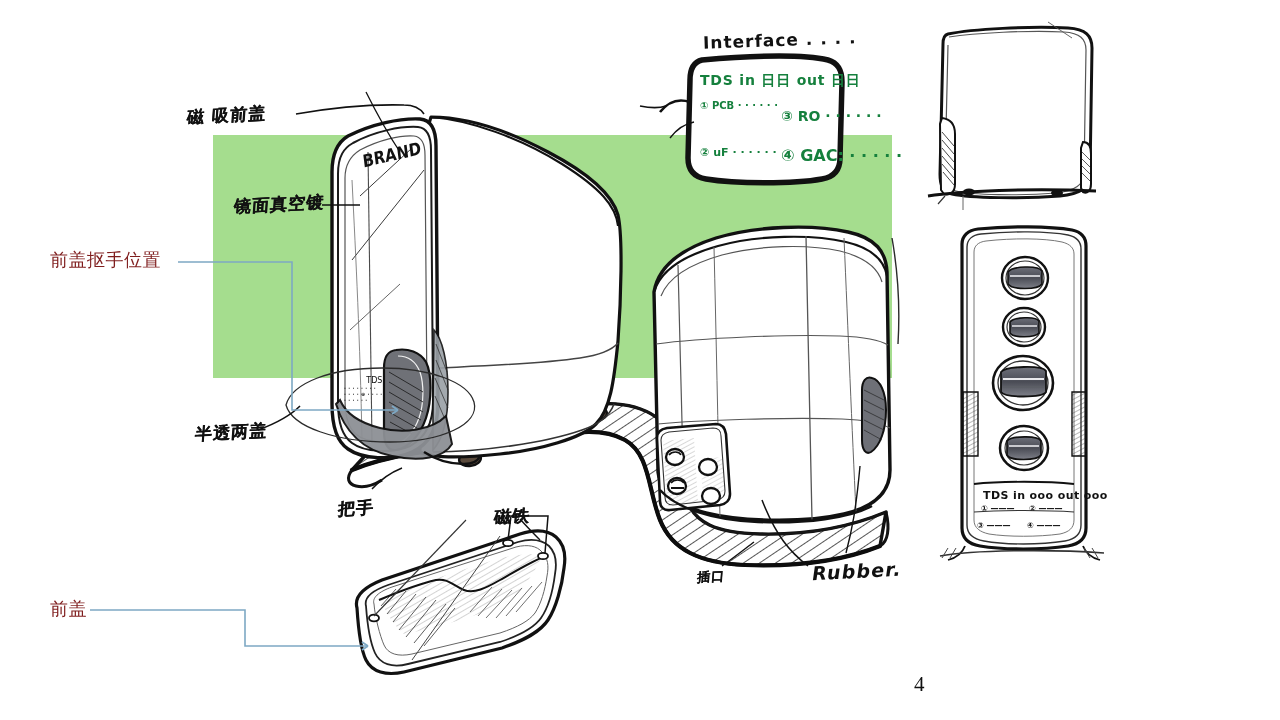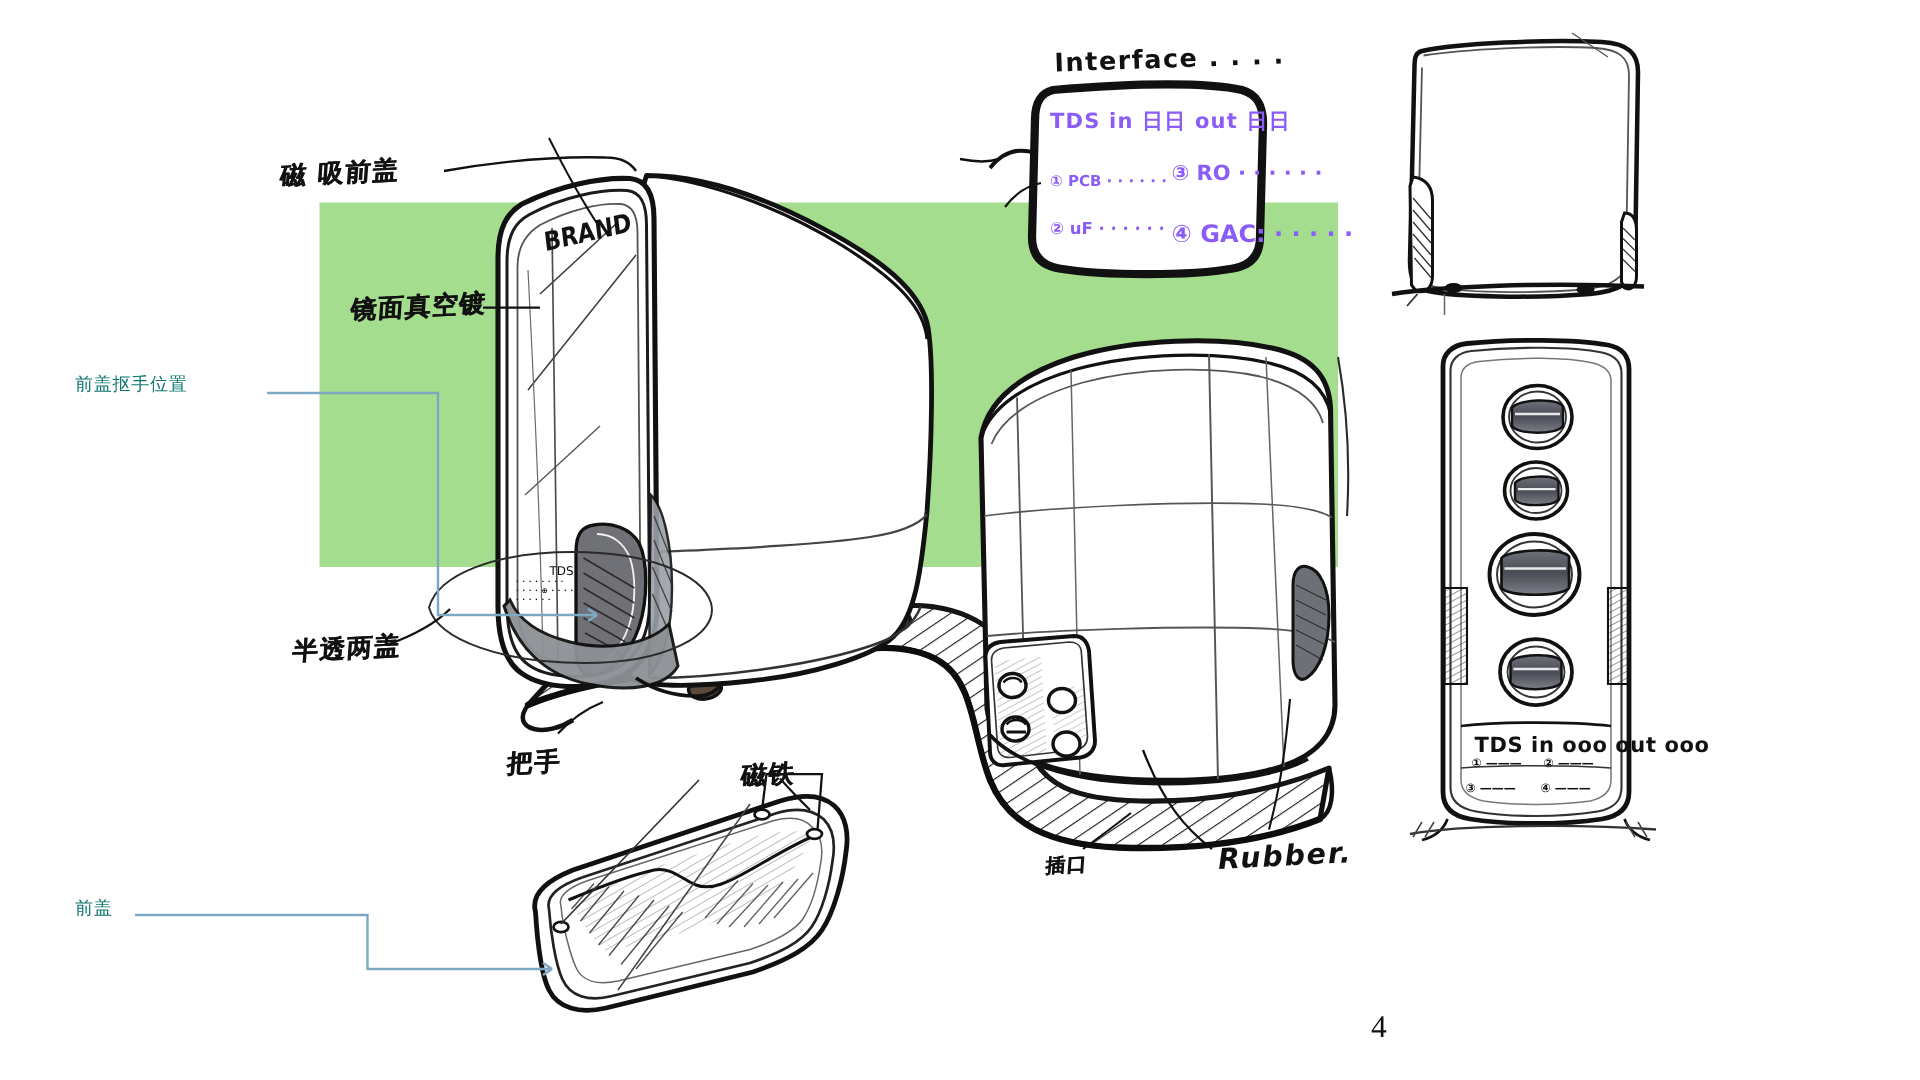--- a/index.html
+++ b/index.html
@@ -21,22 +21,22 @@
     position: absolute;
     left: 0; top: 0;
     width: 1280px;
     height: 720px;
     overflow: visible;
   }
   
   .printed-label {
     position: absolute;
     font-family: "DejaVu Sans", "Liberation Sans", sans-serif;
-    font-size: 12px;
-    color: #0f766e;
+    font-size: 18px;
+    color: #7f1d1d;
     white-space: nowrap;
     letter-spacing: 0.5px;
   }
   
   .hand {
     position: absolute;
     font-family: "DejaVu Sans", "Liberation Sans", sans-serif;
     color: #111111;
     white-space: nowrap;
     font-weight: 700;
@@ -60,21 +60,21 @@
     color: #111;
   }
   .tiny-hand {
     position: absolute;
     font-family: "DejaVu Sans", sans-serif;
     font-weight: 700;
     color: #111;
     white-space: nowrap;
   }
   .panel-title {
-    font-size: 14px;
+    font-size: 11px;
     letter-spacing: 0.4px;
   }
   .micro {
     font-size: 5px;
     line-height: 6px;
     letter-spacing: 0.3px;
   }
   .brandtxt {
     position: absolute;
     font-family: "DejaVu Sans", sans-serif;
@@ -92,21 +92,21 @@
     font-size: 17px;
     color: #111;
     letter-spacing: 1px;
     white-space: nowrap;
     transform: rotate(-2deg);
   }
   .ifc-row {
     position: absolute;
     font-family: "DejaVu Sans", sans-serif;
     font-weight: 700;
-    color: #8b5cf6;
+    color: #15803d;
     white-space: nowrap;
   }
 </style>
 </head>
 <body>
 
 <div id="page">
 
   <svg class="layer">
     <rect id="hl" x="213" y="135" width="679" height="243" fill="#a5dd8e"></rect>
@@ -463,21 +463,21 @@
   <div class="hand hand-cn" style="left:195px; top:421px;">半透两盖</div>
   <div class="hand hand-cn" style="left:338px; top:497px;">把手</div>
   <div class="hand hand-cn" style="left:494px; top:505px;">磁铁</div>
   <div class="hand hand-cn" style="left:697px; top:568px; font-size:13px;">插口</div>
   <div class="hand hand-en" style="left:812px; top:560px;">Rubber.</div>
 
   <div class="ifc-title" style="left:703px; top:30px;">Interface . . . .</div>
 
   <div class="ifc-row" style="left:700px; top:72px; font-size:14px; letter-spacing:0.8px;">TDS in 日日 out 日日</div>
 
-  <div class="ifc-row" style="left:700px; top:116px; font-size:10px;">
+  <div class="ifc-row" style="left:700px; top:100px; font-size:10px;">
     <span>①</span>
     <span>PCB</span>
     <span>· · · · · ·</span>
   </div>
   <div class="ifc-row" style="left:781px; top:108px; font-size:14px;">
     <span>③</span>
     <span>RO</span>
     <span>· · · · · ·</span>
   </div>
   <div class="ifc-row" style="left:700px; top:146px; font-size:11px;">

